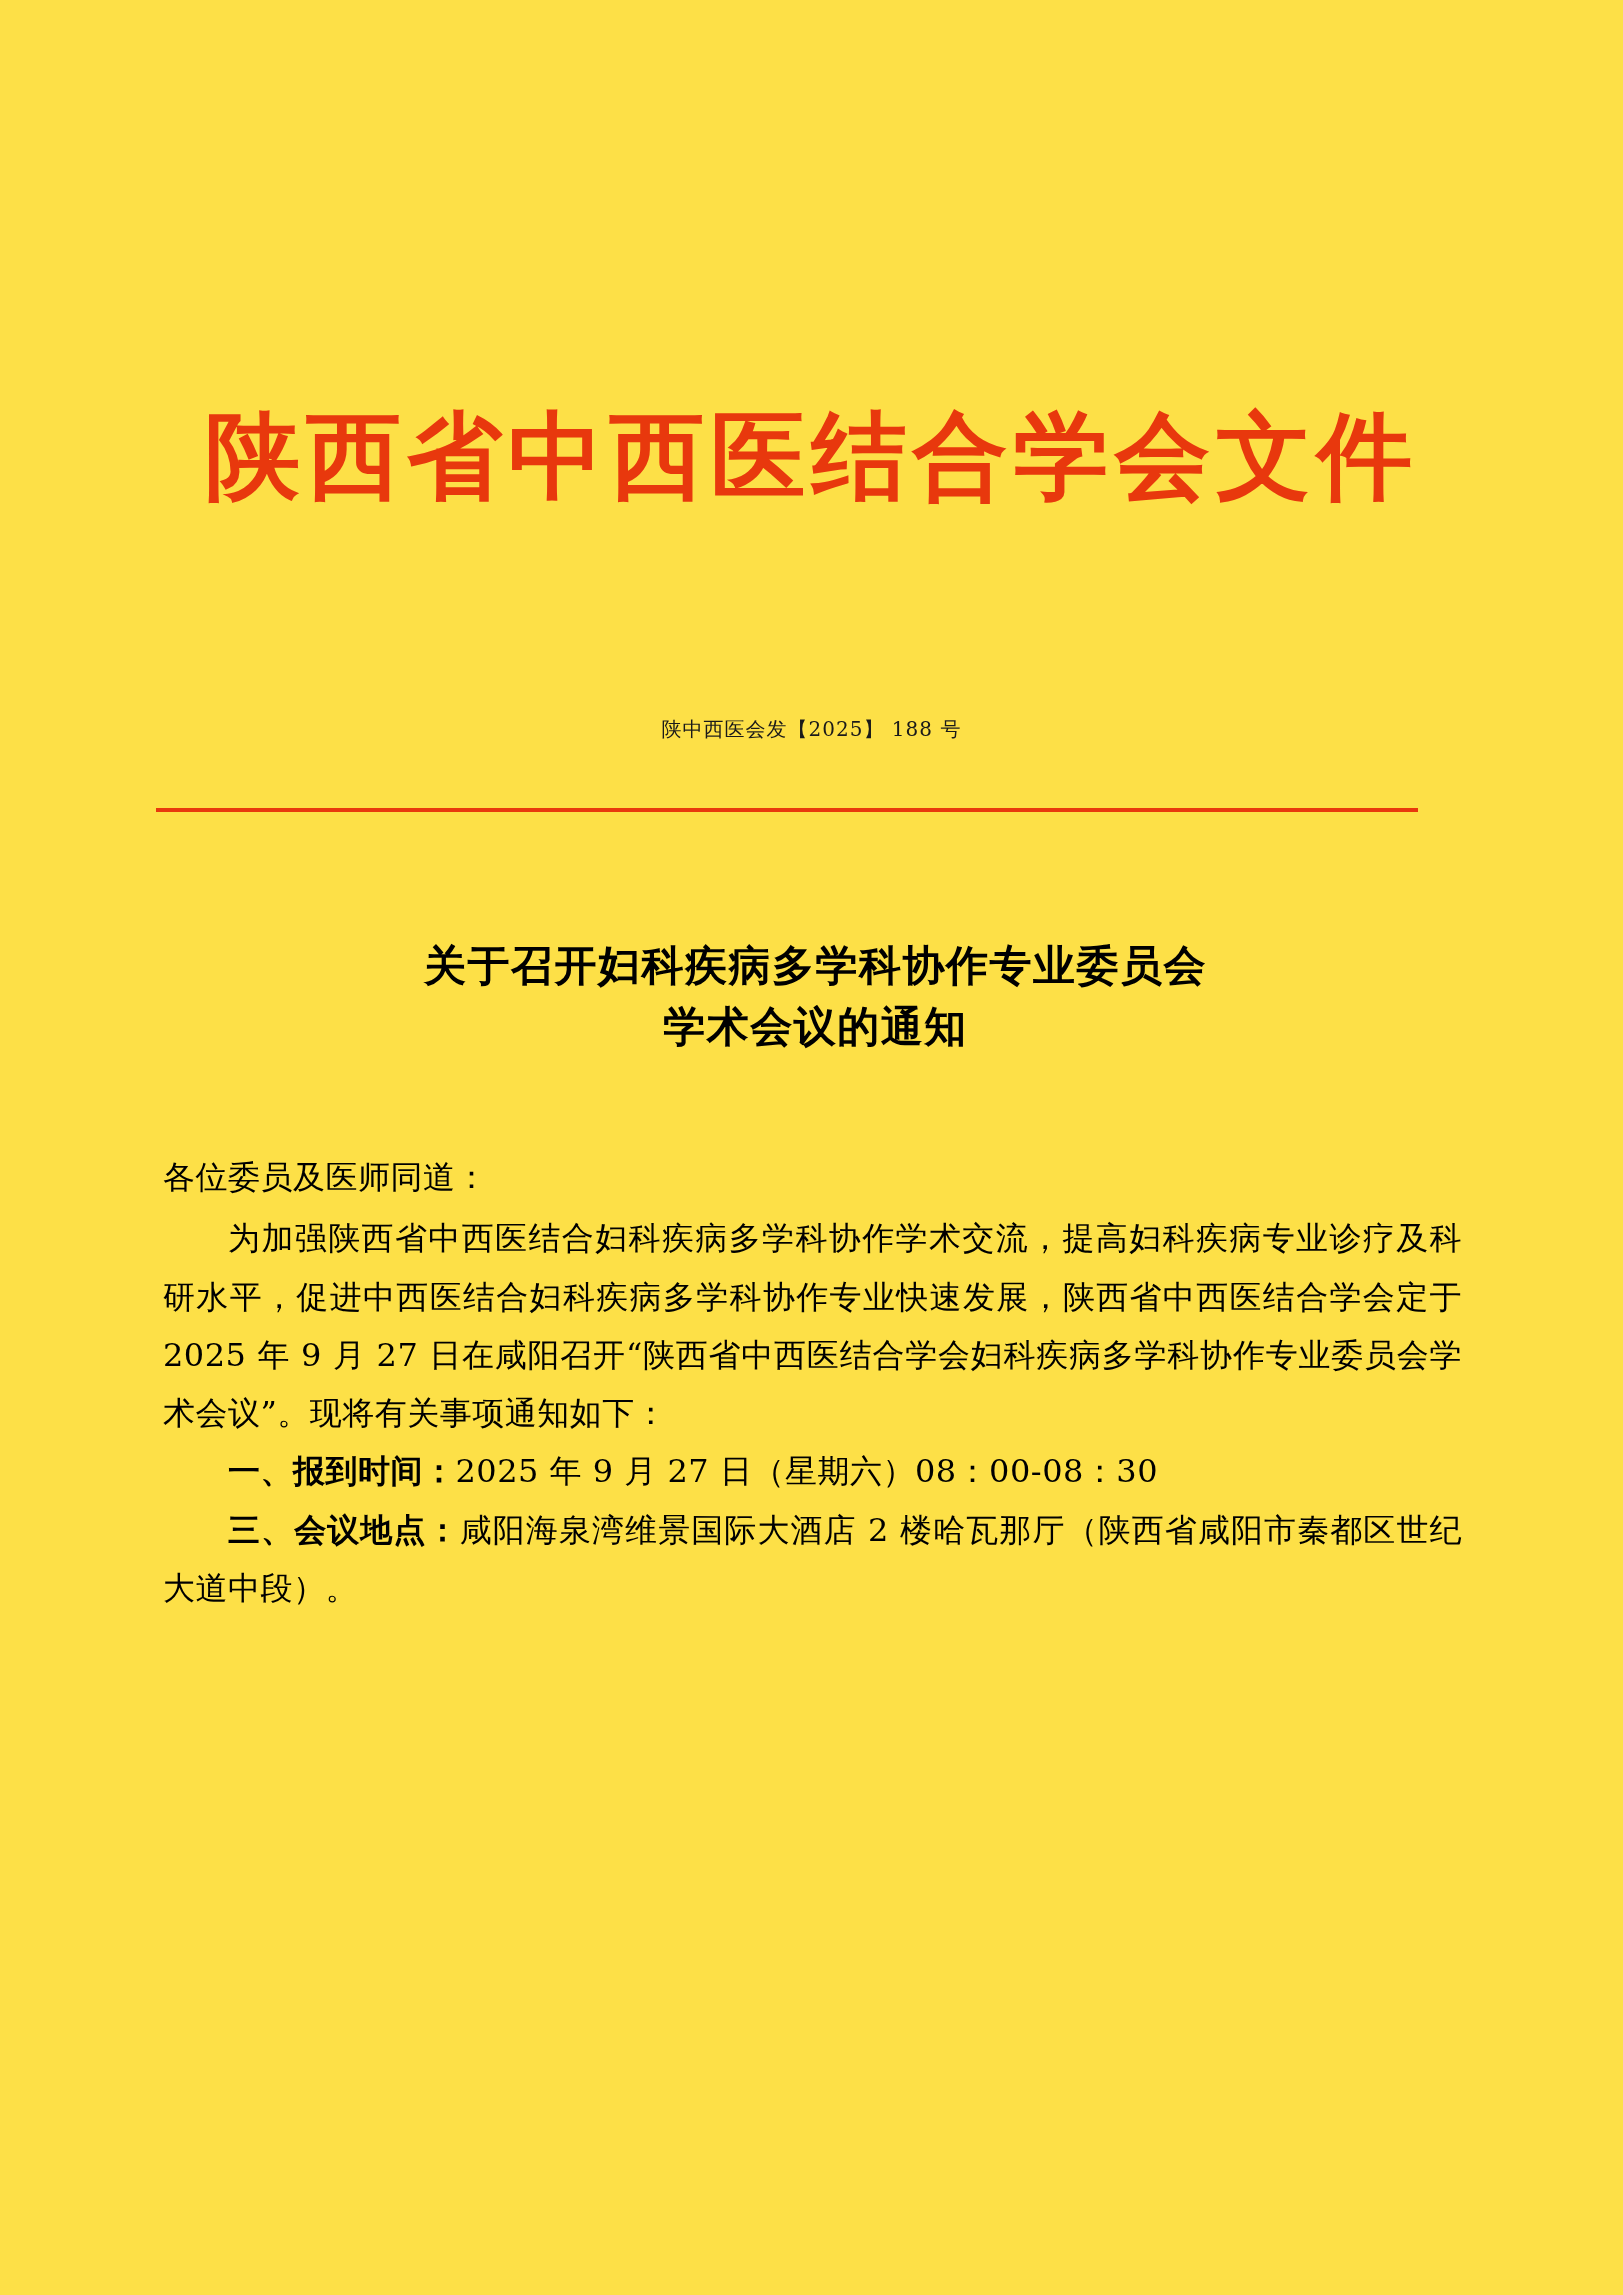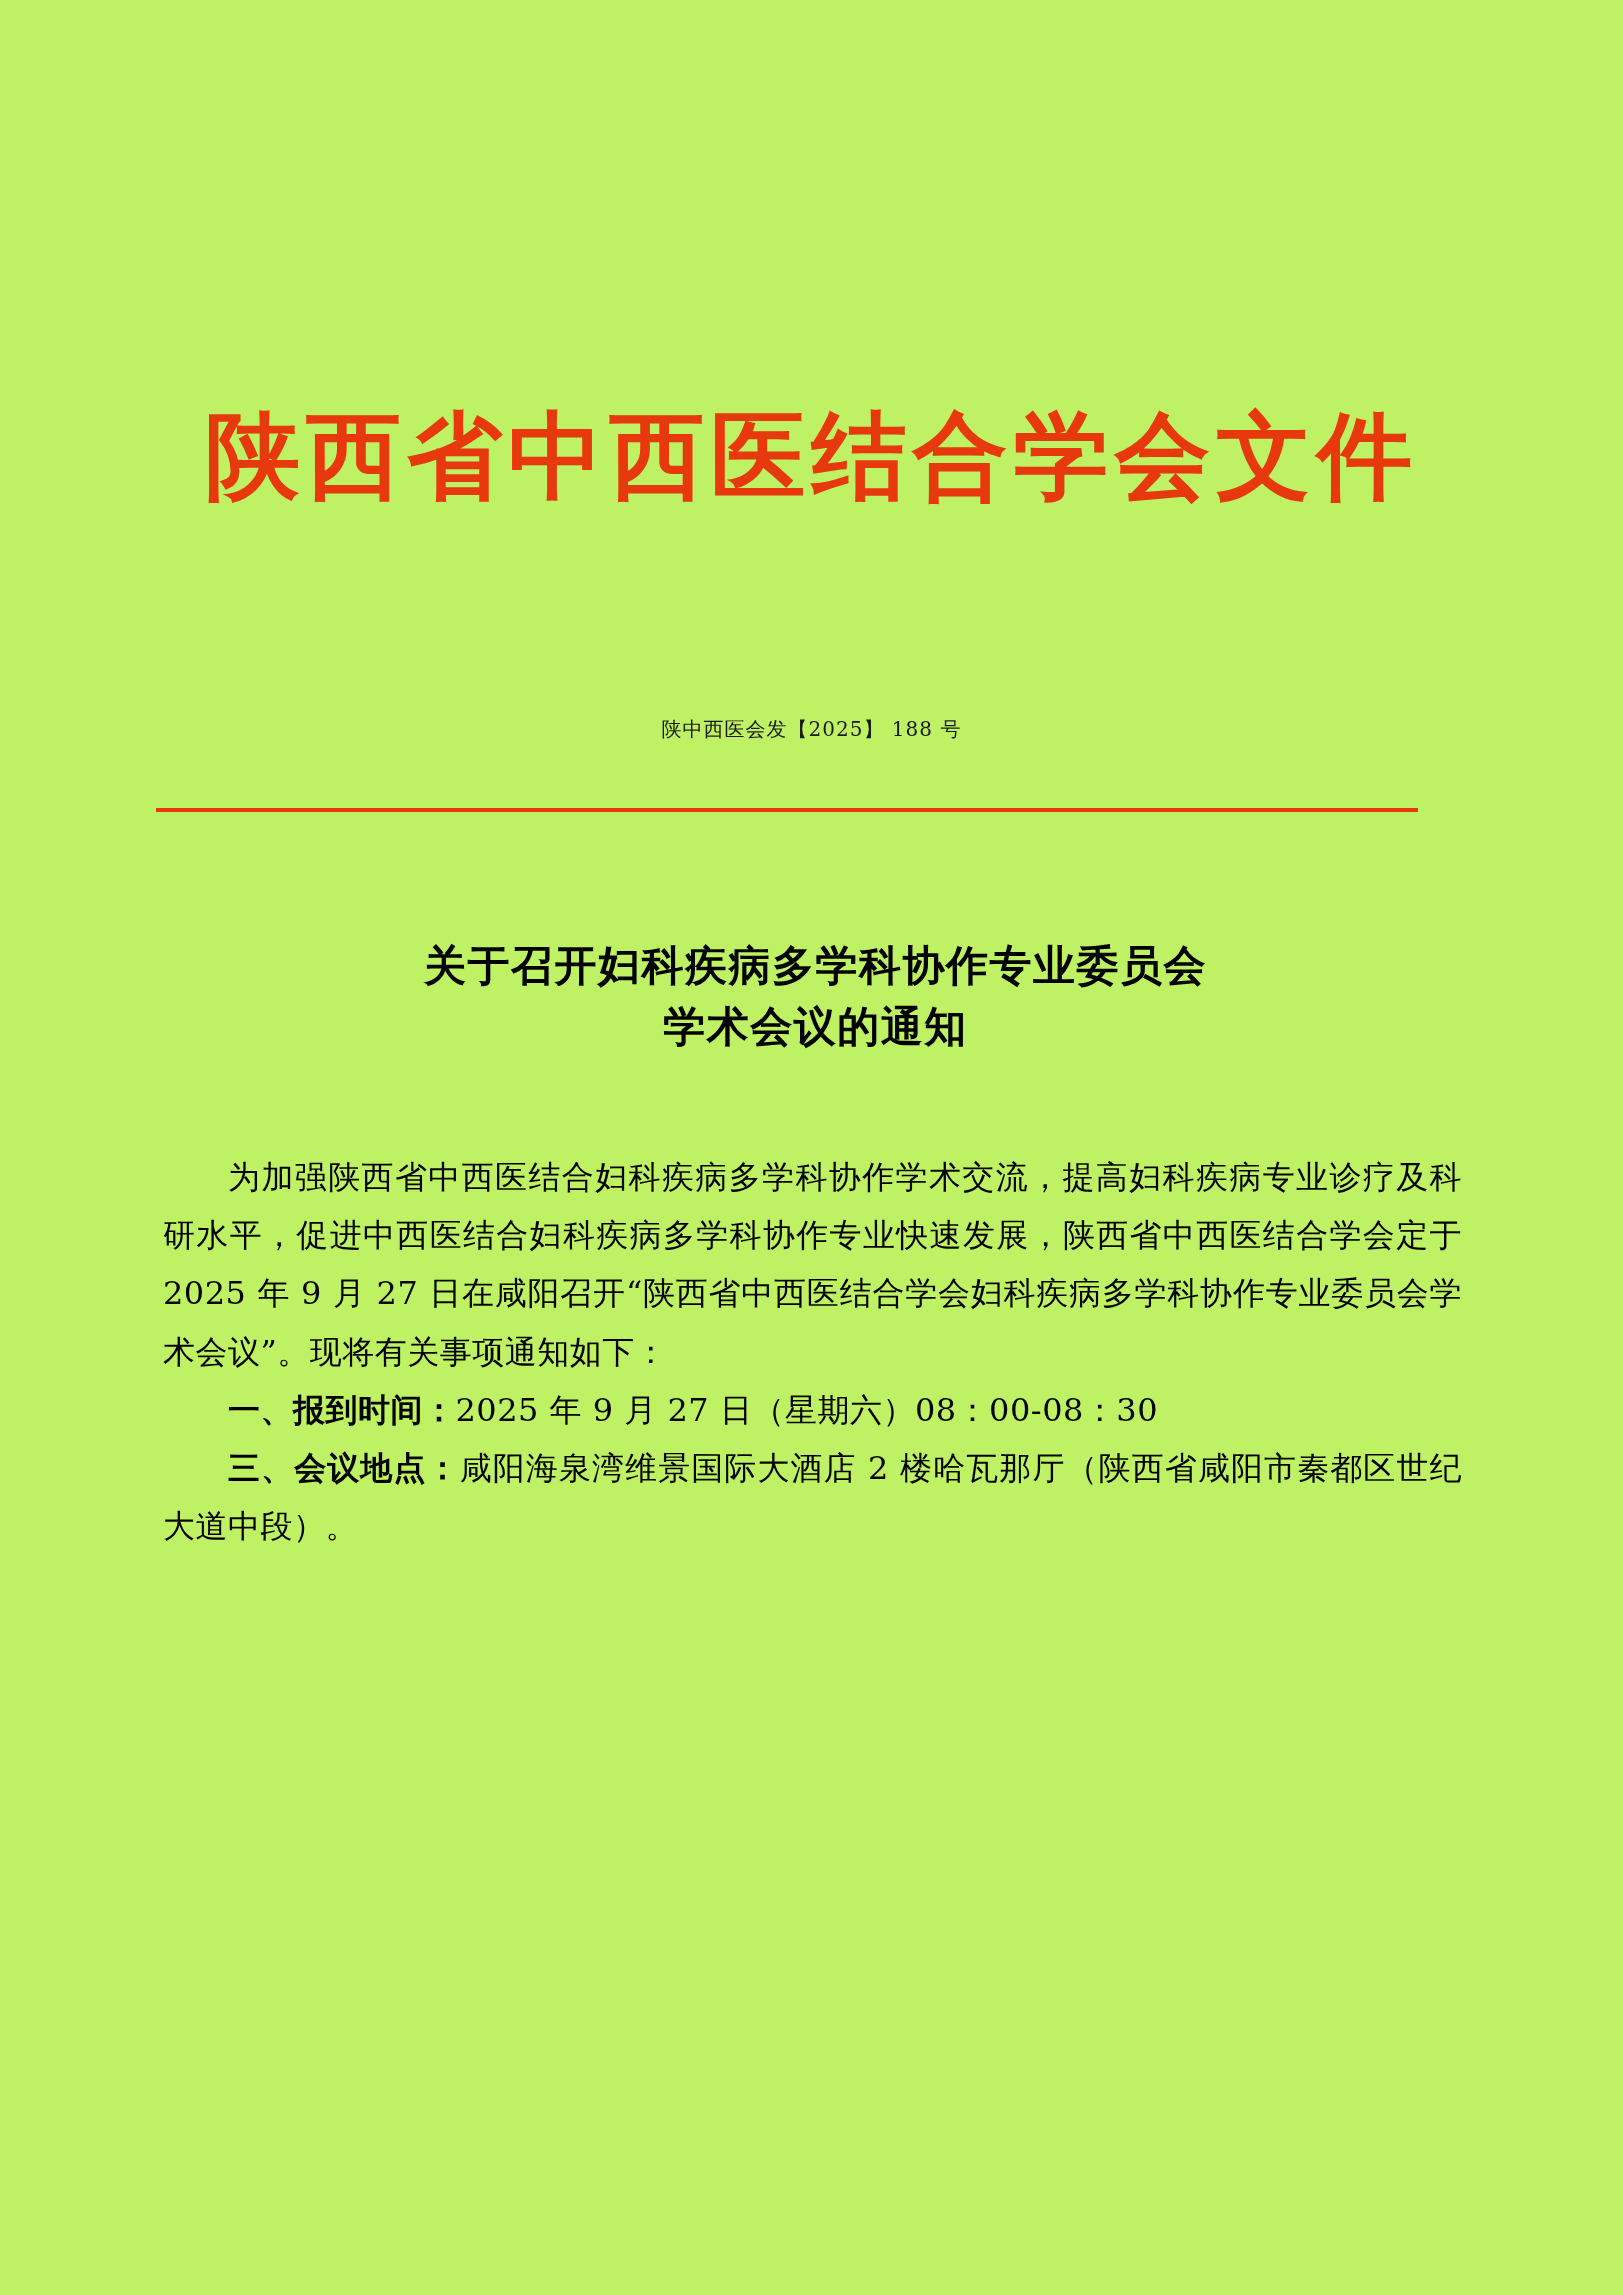--- a/index.html
+++ b/index.html
@@ -12,21 +12,21 @@
     height: 2295px;
     font-family: "DejaVu Serif", "Liberation Serif", serif;
     color: #000000;
     position: relative;
     overflow: hidden;
   }
   .page {
     position: relative;
     width: 1623px;
     height: 2295px;
-    background: #bef264;
+    background: #fde047;
     box-sizing: border-box;
   }
 
   
   .masthead {
     position: absolute;
     top: 404px;
     left: 0;
     width: 100%;
     text-align: center;
@@ -127,20 +127,21 @@
   <div class="doc-number">陕中西医会发【2025】 188 号</div>
 
   <div class="red-rule"></div>
 
   <div class="doc-title">
     <span class="line">关于召开妇科疾病多学科协作专业委员会</span>
     <span class="line">学术会议的通知</span>
   </div>
 
   <div class="body-wrap">
+    <p class="salutation">各位委员及医师同道：</p>
     <p class="para">为加强陕西省中西医结合妇科疾病多学科协作学术交流，提高妇科疾病专业诊疗及科研水平，促进中西医结合妇科疾病多学科协作专业快速发展，陕西省中西医结合学会定于 2025 年 9 月 27 日在咸阳召开“陕西省中西医结合学会妇科疾病多学科协作专业委员会学术会议”。现将有关事项通知如下：</p>
 
     <p class="item">
       <span class="lead">一、报到时间：</span><span class="mono-num">2025 年 9 月 27 日（星期六）08：00-08：30</span>
     </p>
 
 
     <p class="item">
       <span class="lead">三、会议地点：</span><span class="mono-num">咸阳海泉湾维景国际大酒店 2 楼哈瓦那厅（陕西省咸阳市秦都区世纪大道中段）。</span>
     </p>

